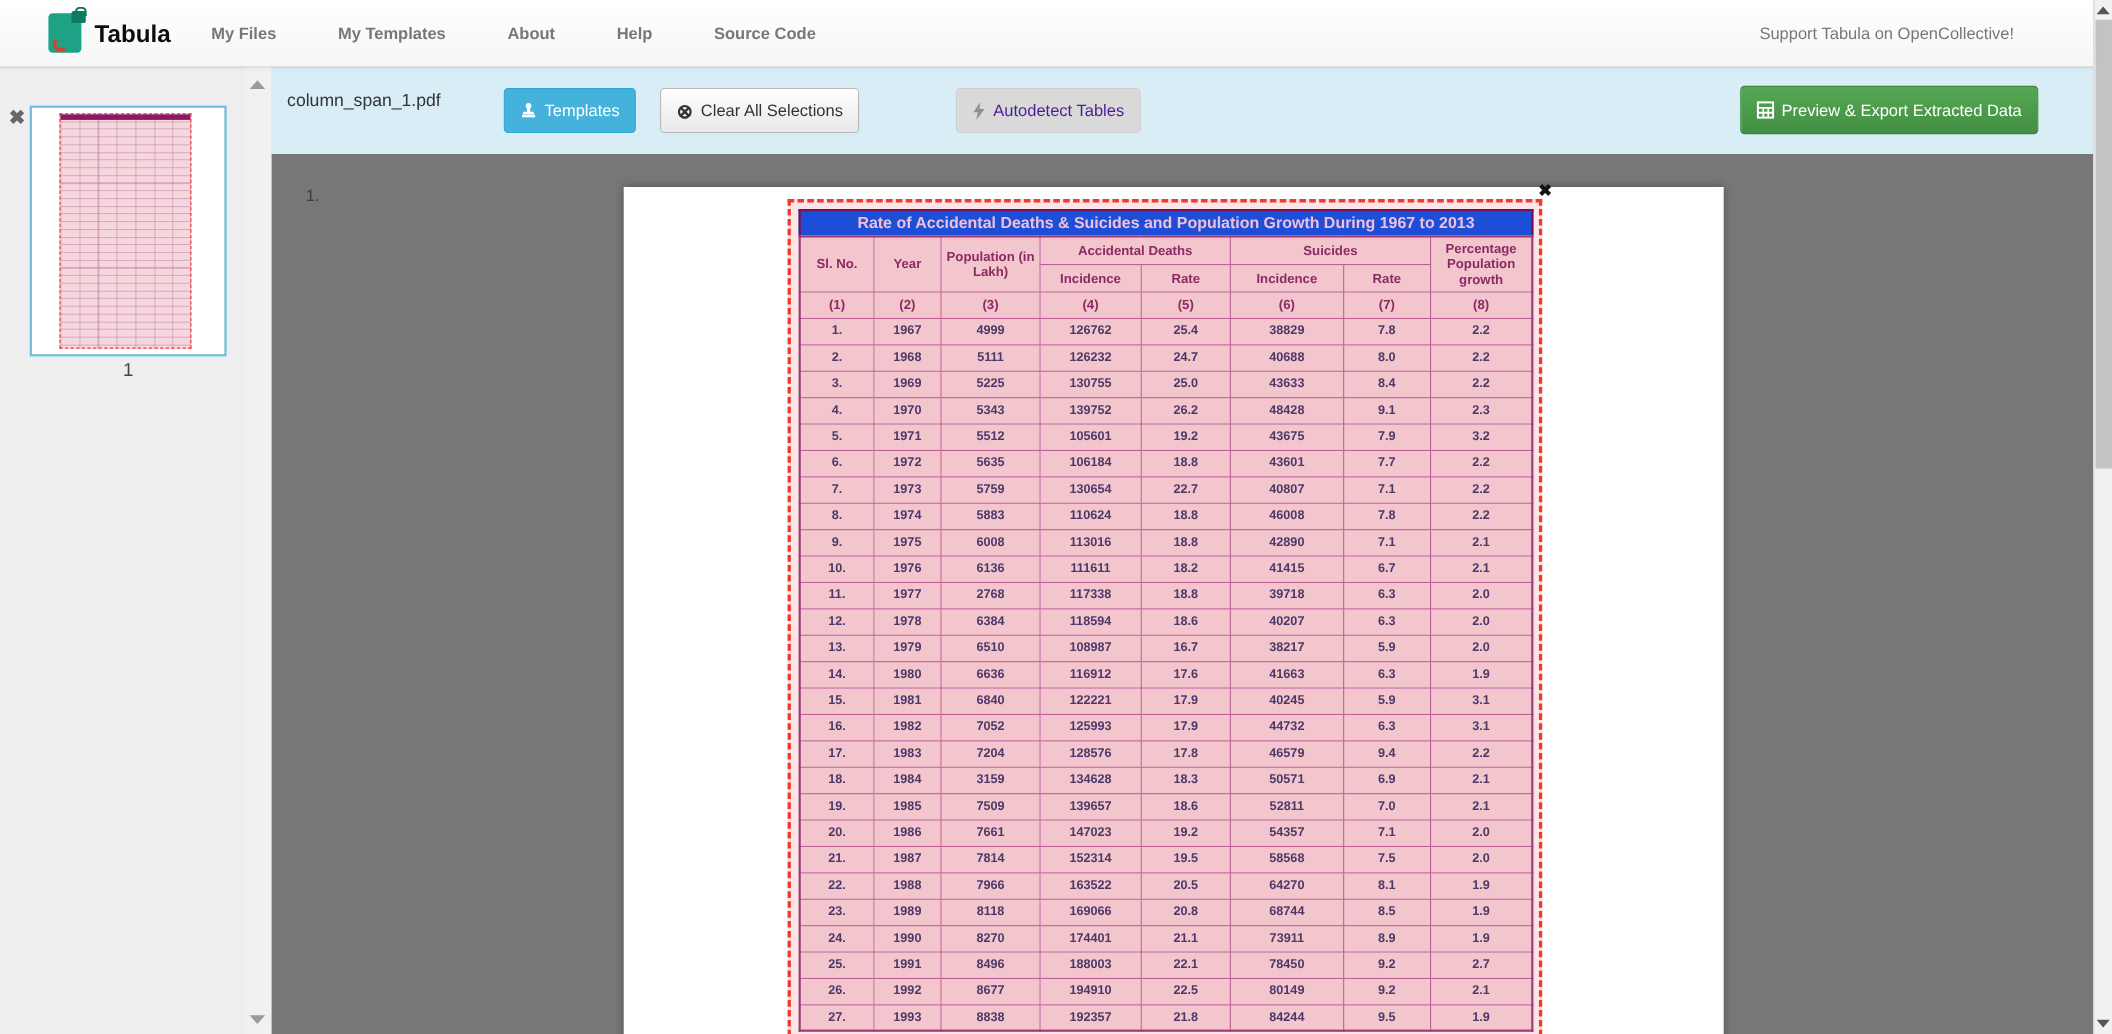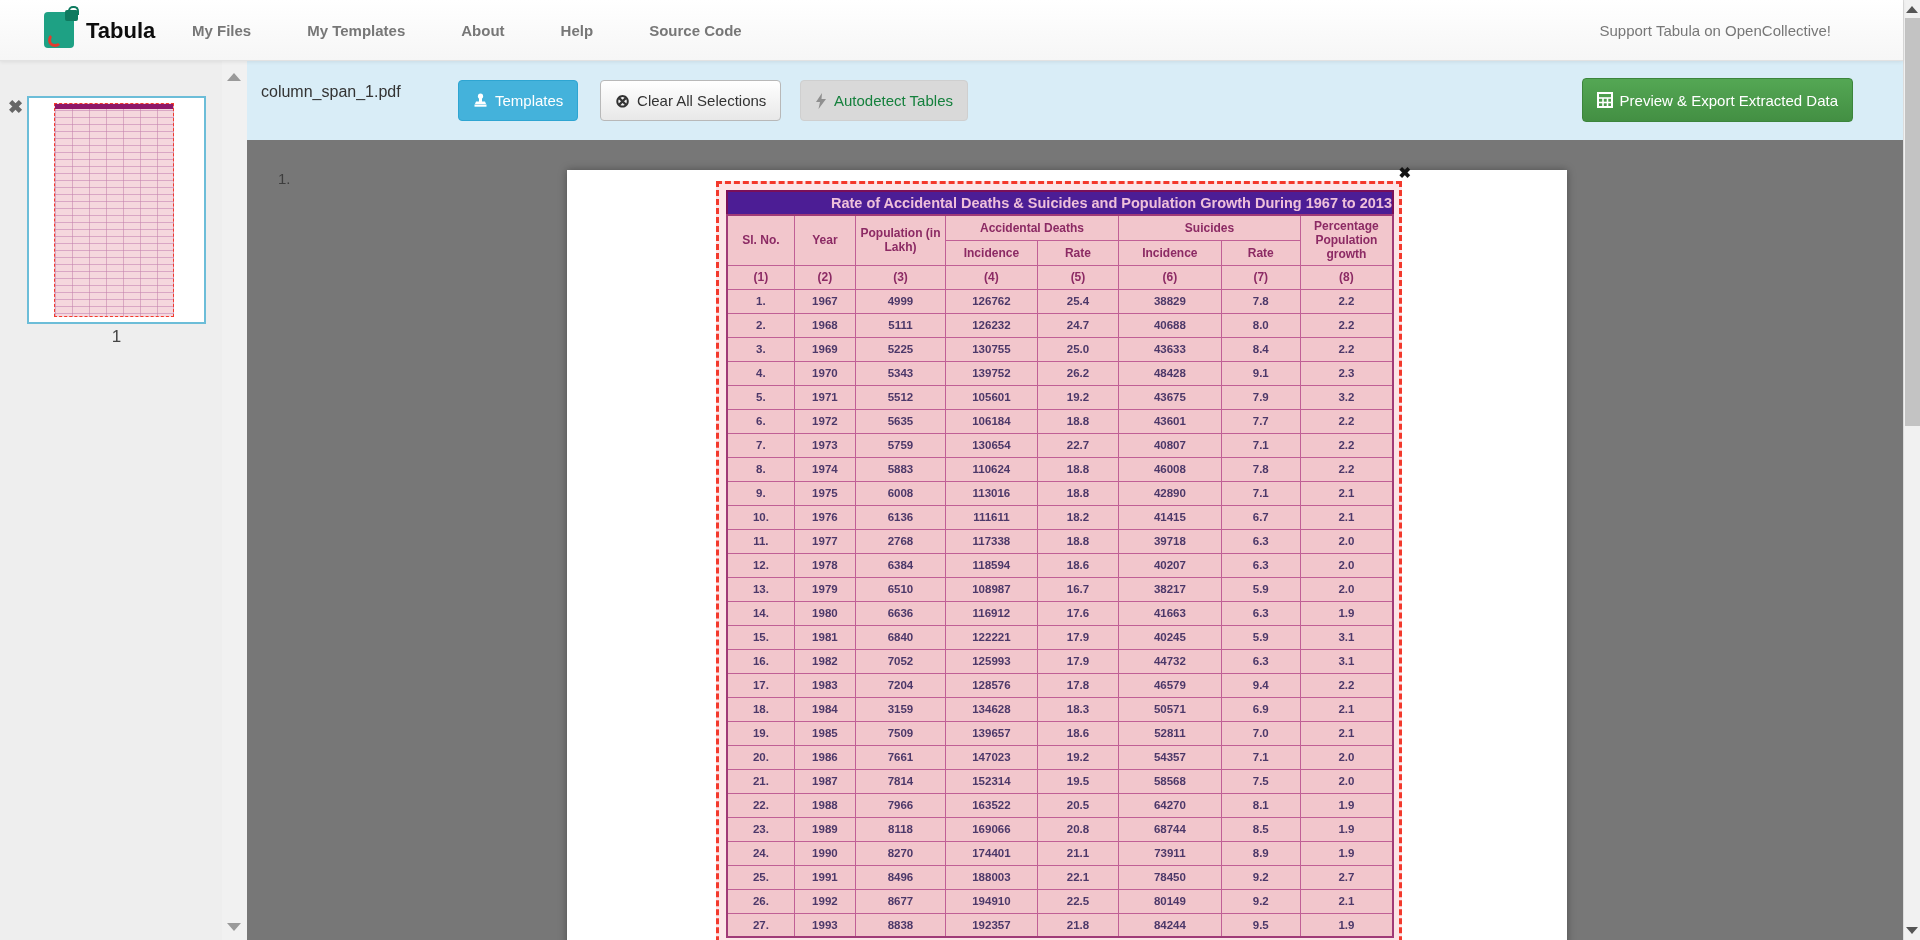--- a/index.html
+++ b/index.html
@@ -50,40 +50,40 @@
     font-size:17px; color:#444; }
 
   
   .toolbar { position:absolute; left:247px; top:61px; width:1656px; height:79px; background:#d9edf7; }
   .filename { position:absolute; left:14px; top:0; height:62px; display:flex; align-items:center;
     font-size:16px; color:#333; }
   .btn { position:absolute; top:19px; height:41px; display:flex; align-items:center; gap:7px;
     padding:0 14px; font-size:15px; border-radius:4px; cursor:pointer; white-space:nowrap; }
   .btn-templates { left:195px; background:#44b2db; border:1px solid #2ea5d2; color:#fff;margin-left:16px; }
   .btn-clear { left:353px; background:linear-gradient(#ffffff,#e8e8e8); border:1px solid #b8b8b8; color:#333; }
-  .btn-auto { left:553px; background:#d9d9d9; border:1px solid #cfcfcf; color:#15803d; cursor:default; }
+  .btn-auto { left:622px; background:#d9d9d9; border:1px solid #cfcfcf; color:#4c1d95; cursor:default; }
   .btn-export { right:50px; top:17px; height:44px; background:linear-gradient(#54a754,#438f43);
     border:1px solid #3c853c; color:#fff; }
   .glyph-circle-x { font-size:18px; font-weight:bold; line-height:1; }
 
   
   .main { position:absolute; left:247px; top:140px; width:1656px; height:800px;
     background:#777777; overflow:hidden; }
   .page-label { position:absolute; left:31px; top:30px; font-size:15px; color:#3d3d3d; }
   .pdf-page { position:absolute; left:320px; top:30px; width:1000px; height:920px;
     background:#ffffff; box-shadow:0 0 8px rgba(0,0,0,.35); }
 
   .selection { position:absolute; left:149px; top:11px; width:686px; height:905px;
     border:3px dashed #f3392c; background:rgba(244,160,170,.28); cursor:move; }
   .sel-close { position:absolute; right:-12px; top:-20px; font-size:15px; font-weight:bold;
     color:#141414; cursor:pointer; }
 
   .pdftable { position:absolute; left:7px; top:6px; width:668px; }
-  .tbl-title { height:24px; background:#4c1d95; border:2px solid #7a0f58; border-bottom:none;
-    color:#efc0da; font-size:14.5px; font-weight:bold; text-align:right; line-height:22px; }
+  .tbl-title { height:24px; background:#1d4ed8; border:2px solid #7a0f58; border-bottom:none;
+    color:#efc0da; font-size:14.5px; font-weight:bold; text-align:center; line-height:22px; }
   table.pdftbl { width:100%; border-collapse:collapse; table-layout:fixed;
     border:2px solid #a03a77; }
   .pdftbl th, .pdftbl td { border:1px solid #c05f95; text-align:center; padding:0;
     background:#f2c6cc; overflow:hidden; }
   .pdftbl th { font-size:12px; font-weight:bold; color:#8c2a64; }
   .pdftbl td { font-size:11.5px; font-weight:bold; color:#4c3869; }
   tr.hrow  { height:25px; }
   tr.irow  { height:24px; }
   tr.drow  { height:24px; }
   col.c0{width:10.1%} col.c1{width:9.2%} col.c2{width:13.5%} col.c3{width:13.8%}

